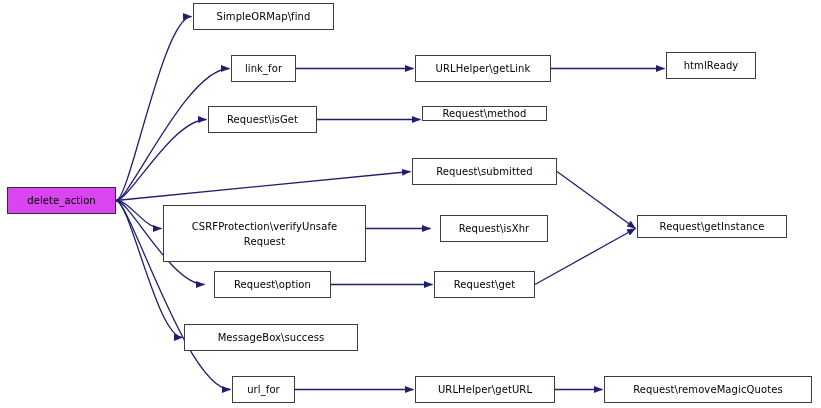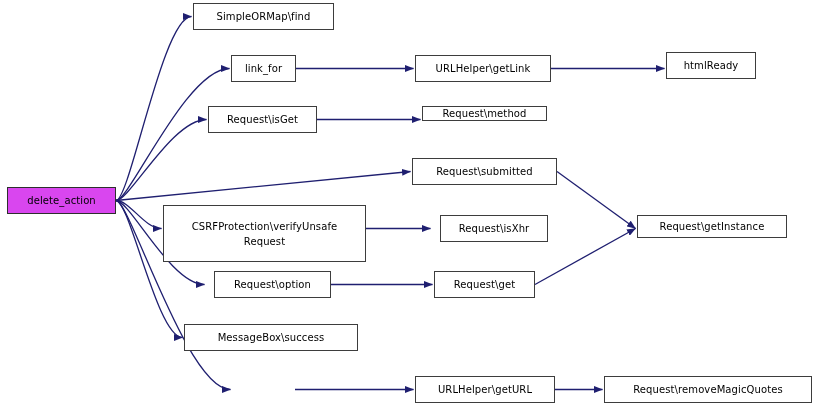--- a/index.html
+++ b/index.html
@@ -83,15 +83,16 @@
     <div class="node" style="left: 208px; top: 106px; width: 109px; height: 27px;"><span class="node-label">Request\isGet</span></div>
     <div class="node" style="left: 422px; top: 106px; width: 125px; height: 15px;"><span class="node-label">Request\method</span></div>
     <div class="node" style="left: 412px; top: 158px; width: 145px; height: 27px;"><span class="node-label">Request\submitted</span></div>
     <div class="node" style="left: 163px; top: 205px; width: 203px; height: 57px;"><span class="node-label">CSRFProtection\verifyUnsafe
 Request</span></div>
     <div class="node" style="left: 432px; top: 215px; width: 108px; height: 27px; margin-left: 8px;"><span class="node-label">Request\isXhr</span></div>
     <div class="node" style="left: 637px; top: 215px; width: 150px; height: 23px;"><span class="node-label">Request\getInstance</span></div>
     <div class="node" style="left: 214px; top: 271px; width: 117px; height: 27px;"><span class="node-label">Request\option</span></div>
     <div class="node" style="left: 434px; top: 271px; width: 101px; height: 27px;"><span class="node-label">Request\get</span></div>
     <div class="node" style="left: 184px; top: 324px; width: 174px; height: 27px;"><span class="node-label">MessageBox\success</span></div>
+    <div class="node" style="left: 232px; top: 376px; width: 63px; height: 27px;"><span class="node-label">url_for</span></div>
     <div class="node" style="left: 415px; top: 376px; width: 140px; height: 27px;"><span class="node-label">URLHelper\getURL</span></div>
     <div class="node" style="left: 604px; top: 376px; width: 208px; height: 27px;"><span class="node-label">Request\removeMagicQuotes</span></div>
   </div>
 
 </body></html>

